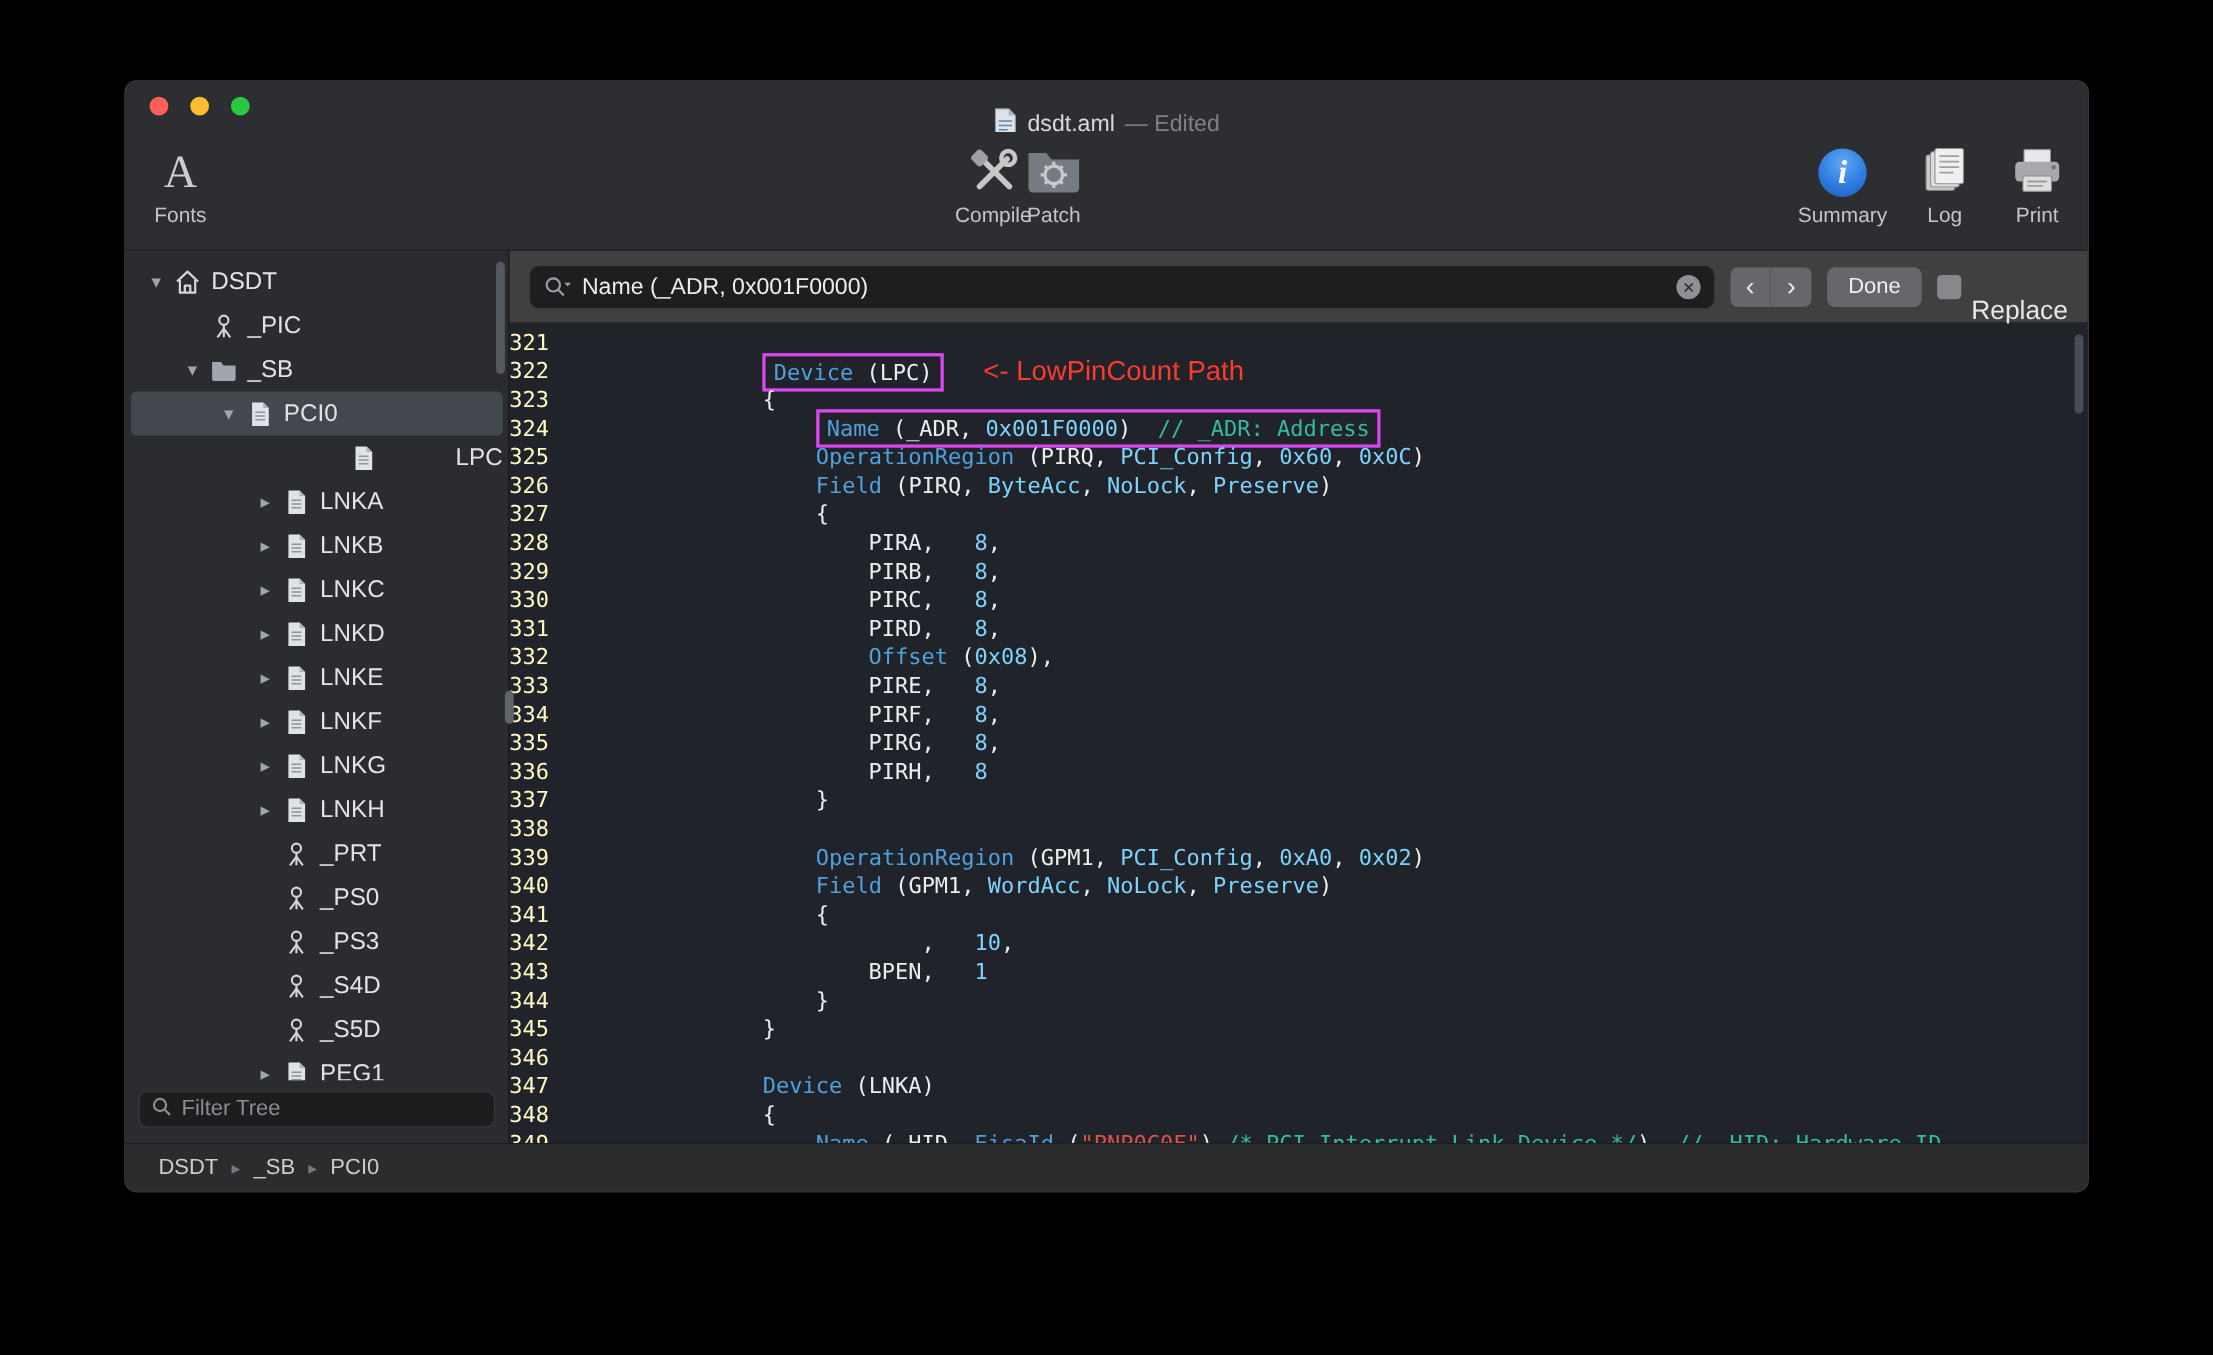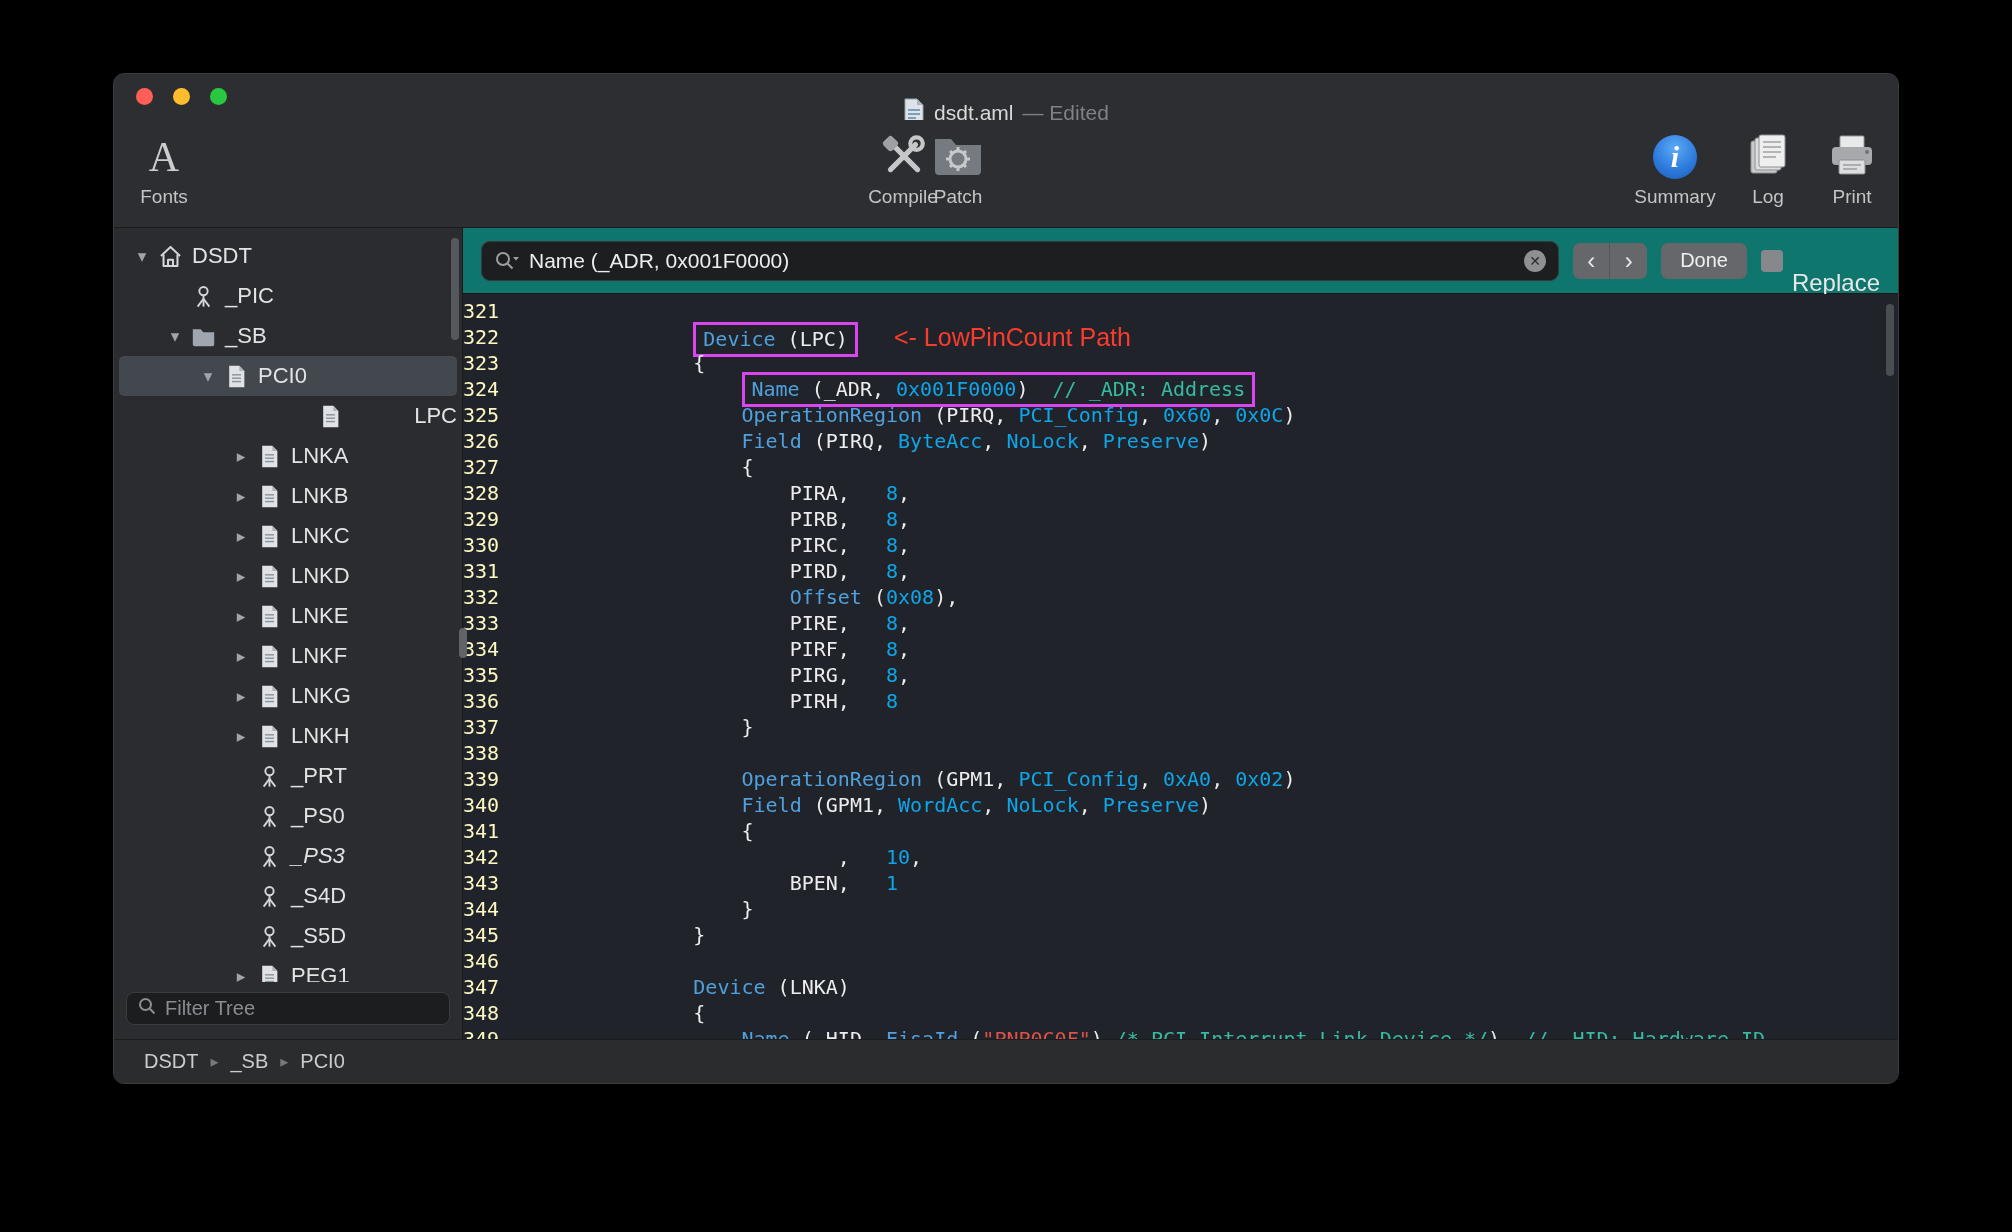--- a/index.html
+++ b/index.html
@@ -55,21 +55,21 @@
   .filterbox input { flex: 1; background: transparent; border: none; outline: none;
                      color: #5eead4; font-size: 20px; font-family: "Liberation Sans", sans-serif; }
   .filterbox input::placeholder { color: #8A8D92; }
   .side-scroll { position: absolute; right: 3px; top: 10px; width: 8px; height: 102px;
                  background: #55585C; border-radius: 4px; }
   .split-handle { position: absolute; left: 345px; top: 400px; width: 8px; height: 30px;
                   background: #606368; border-radius: 4px; z-index: 5; }
 
   
   .main { flex: 1 1 auto; min-width: 0; display: flex; flex-direction: column; }
-  .findbar { height: 66px; background: #0f766e; border-bottom: 1px solid #18191A;
+  .findbar { height: 66px; background: #404040; border-bottom: 1px solid #18191A;
              display: flex; align-items: center; padding: 0 18px; gap: 14px; flex: 0 0 auto; }
   .searchfield { flex: 1 1 auto; height: 40px; background: #1D1E20; border: 1px solid #38393B;
                  border-radius: 9px; display: flex; align-items: center; padding: 0 12px; gap: 9px; }
   .searchfield input { flex: 1; background: transparent; border: none; outline: none;
                        color: #ECEDEE; font-size: 21px; font-family: "Liberation Sans", sans-serif; }
   .clearbtn { width: 22px; height: 22px; border-radius: 50%; background: #8E9094; color: #2A2B2D;
               font-size: 14px; line-height: 22px; text-align: center; flex: 0 0 22px; cursor: default; }
   .seg { display: flex; height: 36px; border-radius: 7px; overflow: hidden; flex: 0 0 auto; }
   .segbtn { width: 37px; background: #65676A; color: #E9E9EA; font-size: 24px;
             display: flex; align-items: center; justify-content: center; }
@@ -79,21 +79,21 @@
   .replace { display: flex; align-items: center; gap: 9px; flex: 0 0 auto; }
   .checkbox { width: 22px; height: 22px; border-radius: 4px; background: #86888B; }
   .replace-label { color: #E7E7E8; font-size: 24px; margin-top: 44px; }
 
   
   .editor { flex: 1 1 auto; background: #20242A; overflow: hidden; position: relative;
             font-family: "DejaVu Sans Mono", monospace; font-size: 20px; padding-top: 4px; }
   .cl { height: 26px; display: flex; align-items: center; white-space: pre; }
   .ln { flex: 0 0 66px; width: 66px; text-align: left; color: #fef9c3; }
   .codeseg { margin-left: 68px; white-space: pre; }
-  .p { color: #ECEDEE; } .k { color: #4FA0DC; } .n { color: #0ea5e9; }
+  .p { color: #ECEDEE; } .k { color: #4FA0DC; } .n { color: #7dd3fc; }
   .c { color: #36BBA2; } .s { color: #DE5149; }
   .a { font-family: "Liberation Sans", sans-serif; color: #FA3B2E; font-size: 25px; }
   .redbox { border: 3px solid #d946ef; padding: 2px 7px 3px 7px; }
   .ed-scroll { position: absolute; right: 4px; top: 10px; width: 8px; height: 72px;
                background: #4A4D52; border-radius: 4px; }
 
   
   .statusbar { height: 44px; background: #2B2C2E; border-top: 1px solid #1B1C1D;
                display: flex; align-items: center; padding-left: 30px; gap: 12px;
                color: #CBCCCD; font-size: 20px; flex: 0 0 auto; }
@@ -418,21 +418,21 @@
               <svg width="27" height="27" viewBox="0 0 24 24" fill="none" stroke="#D3D6DA" stroke-width="1.7">
                 <circle cx="12" cy="7.2" r="3.7"></circle>
                 <line x1="12" y1="10.9" x2="12" y2="14"></line>
                 <line x1="12" y1="14" x2="6.8" y2="21"></line>
                 <line x1="12" y1="14" x2="17.2" y2="21"></line>
                 <line x1="12" y1="14" x2="12" y2="21"></line>
               </svg>
             </span>
             <span class="tlabel">_PS0</span>
           </div>
-          <div class="trow" style="padding-left: 109px; font-style: italic;">
+          <div class="trow" style="padding-left: 109px;">
             <span class="disc"></span>
             <span class="ticon">
               <svg width="27" height="27" viewBox="0 0 24 24" fill="none" stroke="#D3D6DA" stroke-width="1.7">
                 <circle cx="12" cy="7.2" r="3.7"></circle>
                 <line x1="12" y1="10.9" x2="12" y2="14"></line>
                 <line x1="12" y1="14" x2="6.8" y2="21"></line>
                 <line x1="12" y1="14" x2="17.2" y2="21"></line>
                 <line x1="12" y1="14" x2="12" y2="21"></line>
               </svg>
             </span>

